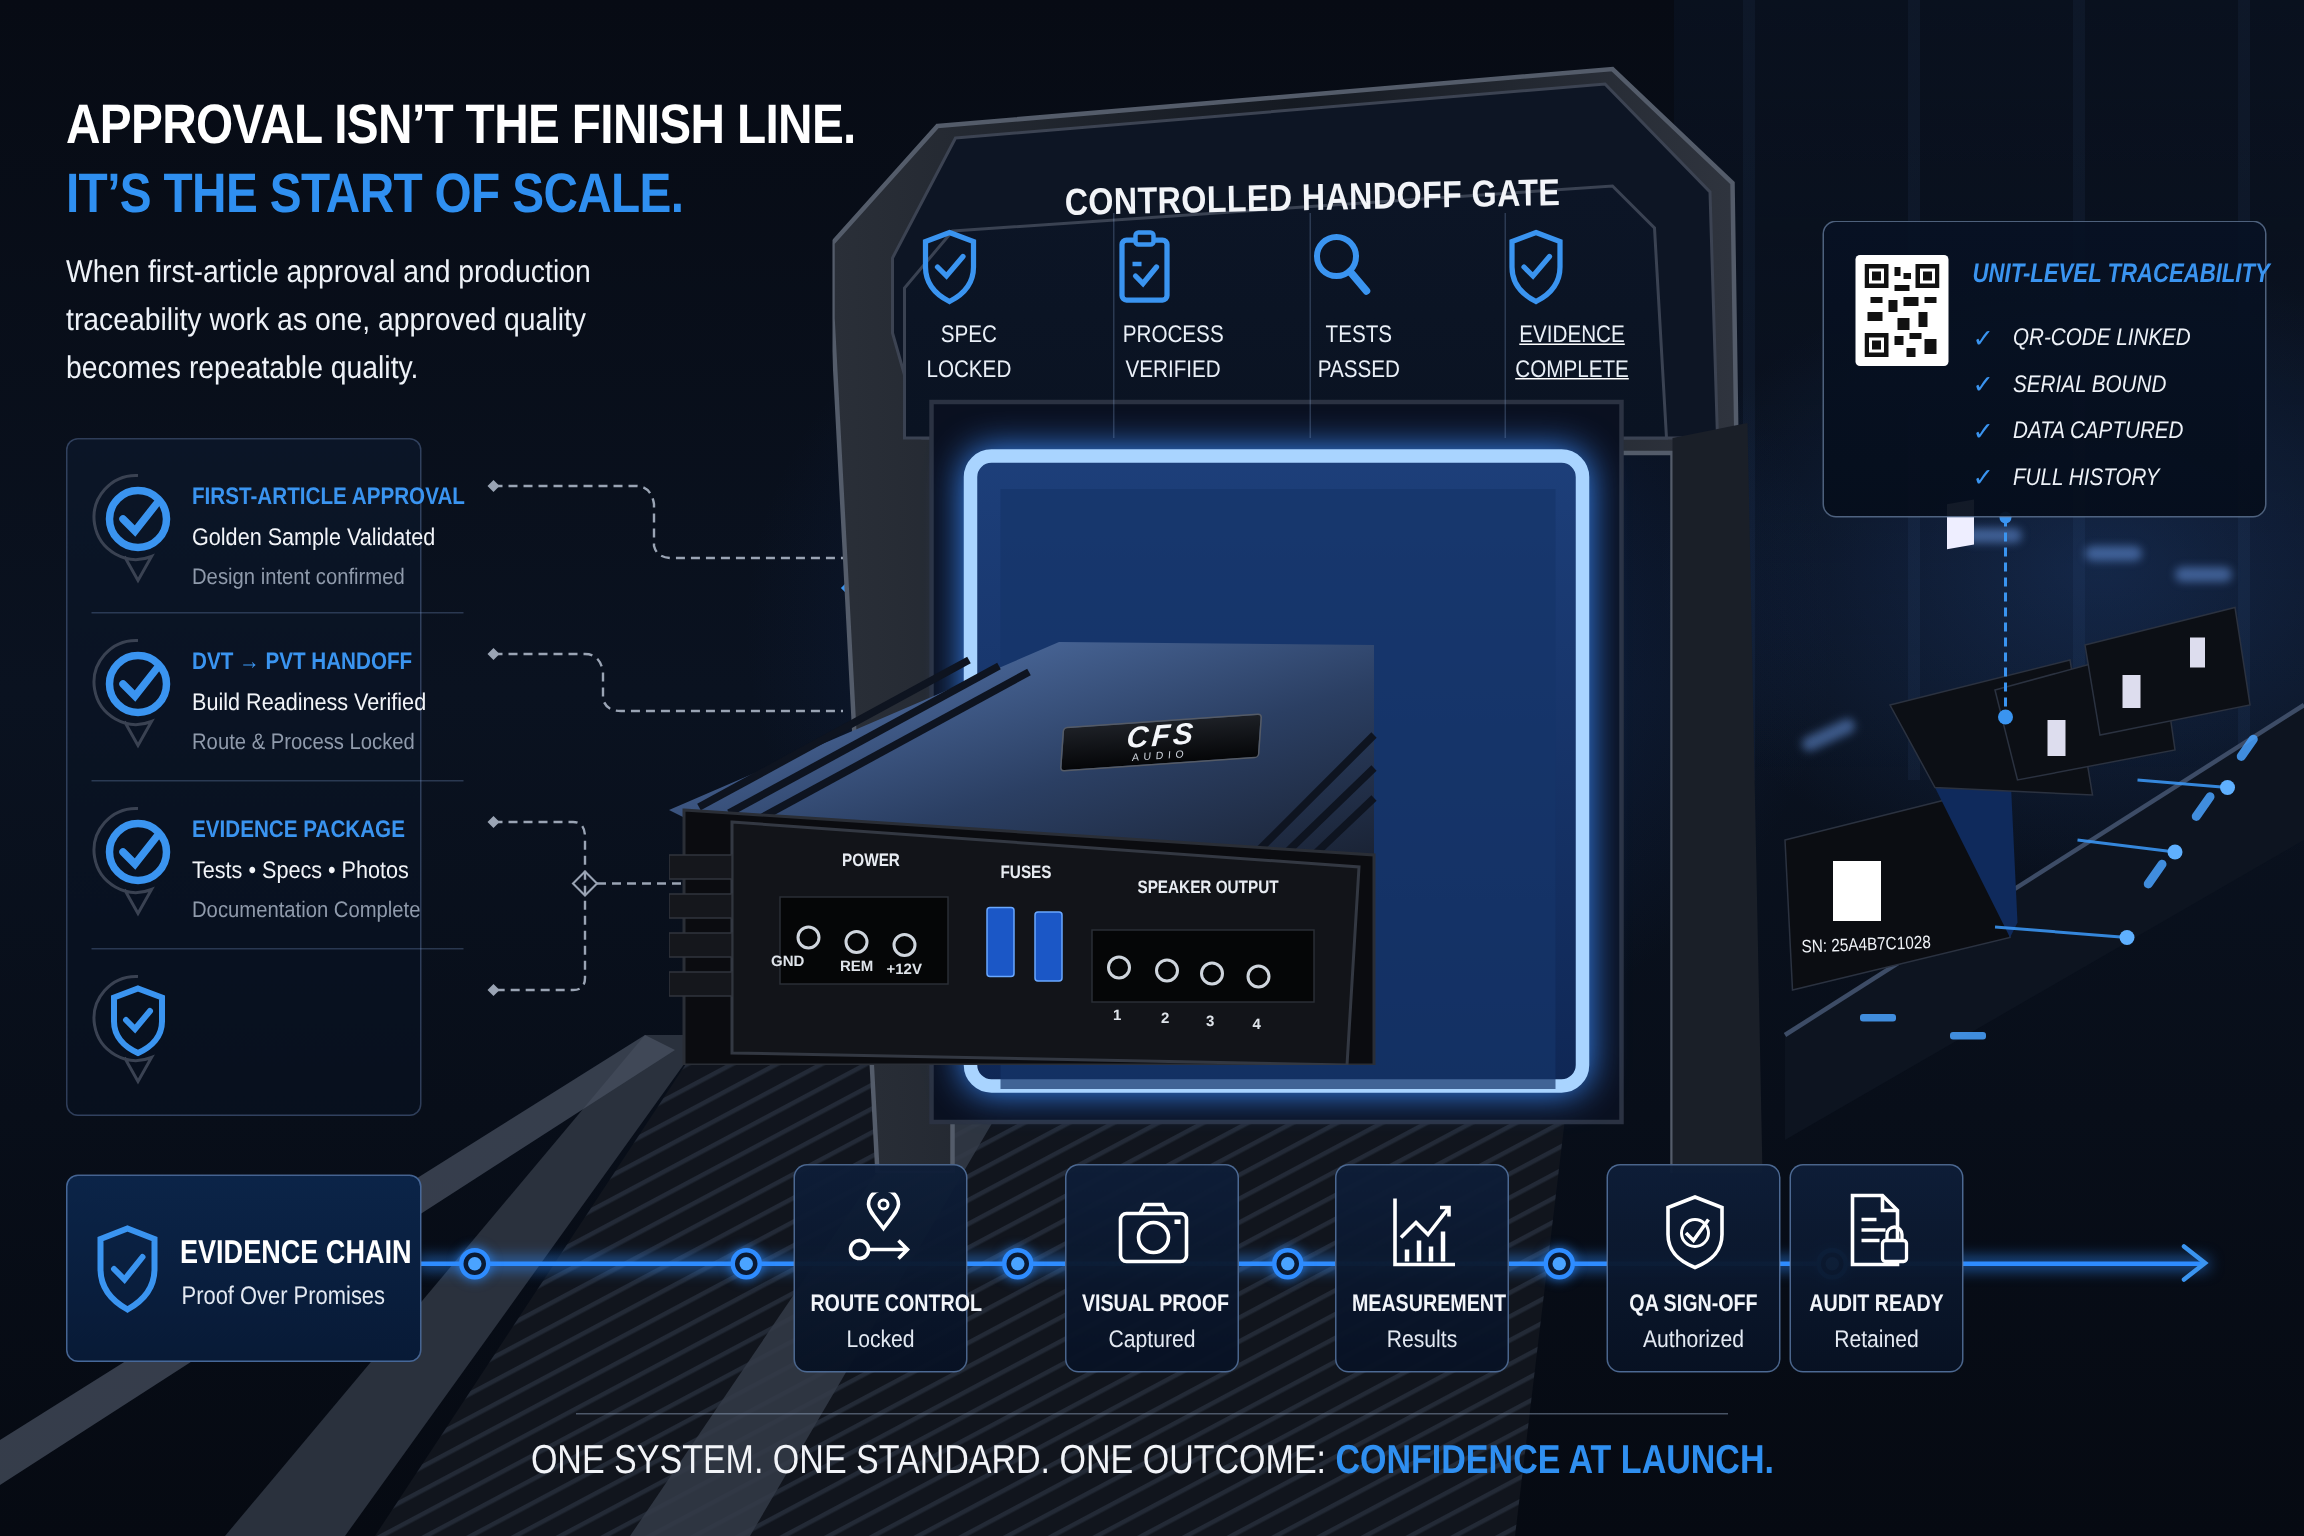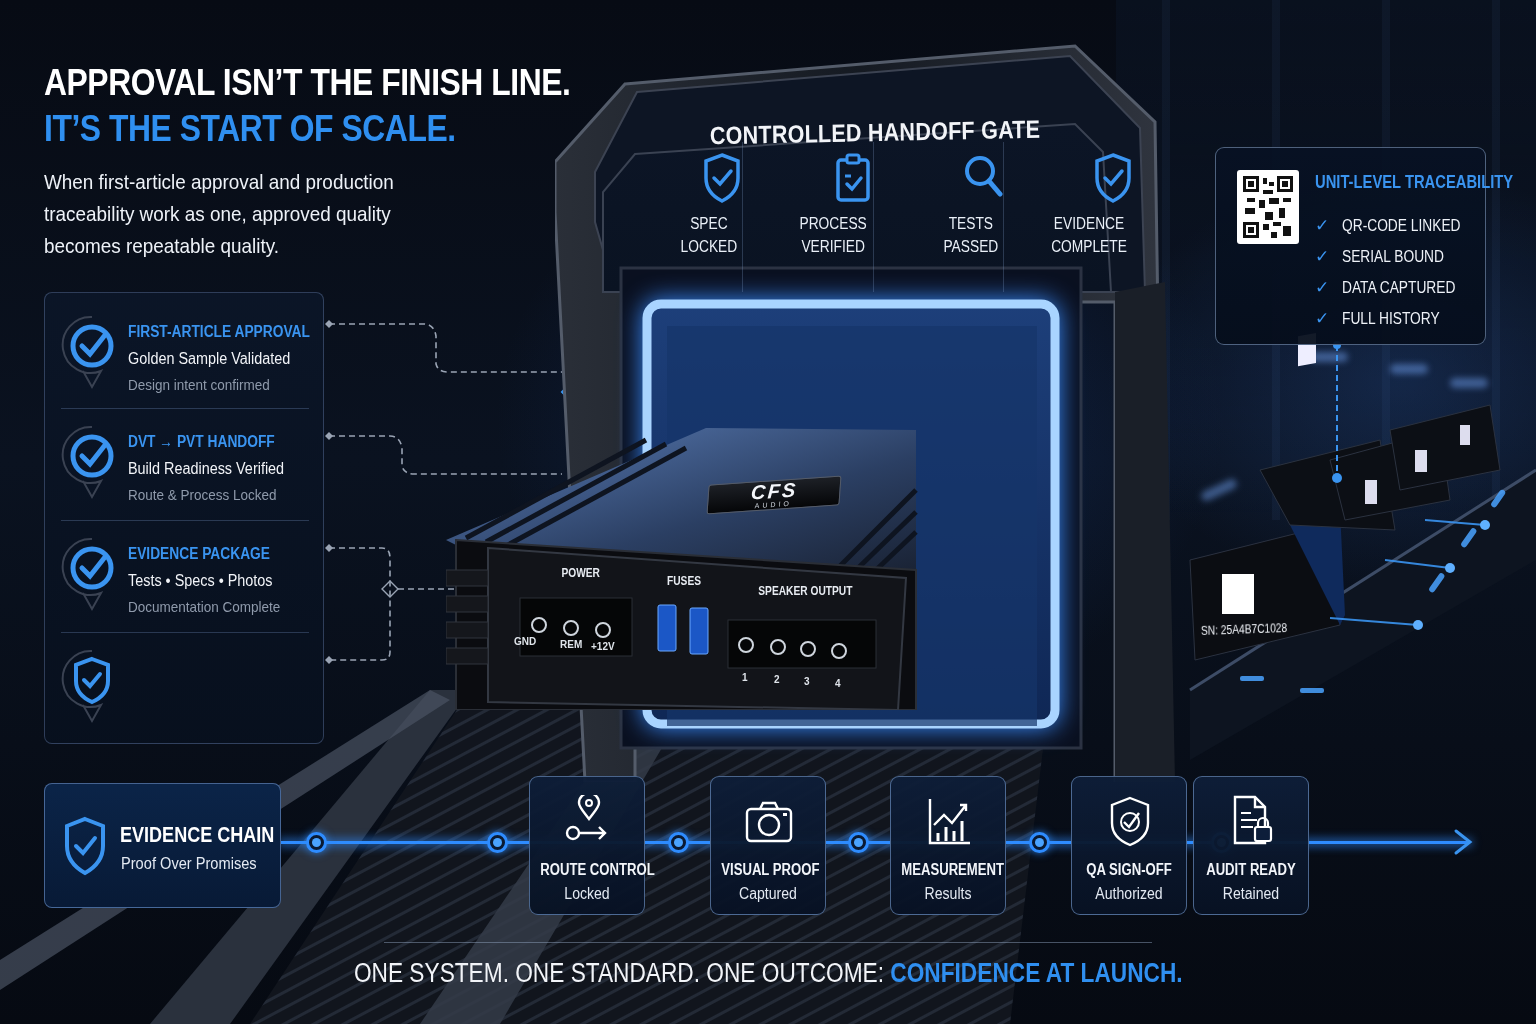--- a/index.html
+++ b/index.html
@@ -25,56 +25,56 @@
   
   .headline { position: absolute; left: 44px; top: 60px; width: 520px; }
   .headline h1 { font-family: "Liberation Sans", sans-serif; font-weight: 700; font-size: 37px;
     letter-spacing: -0.5px; line-height: 46px; transform: scaleX(.86); transform-origin: left; white-space: nowrap; }
   .headline .l1 { color: #ffffff; }
   .headline .l2 { color: #2f8ff0; }
   .headline p { margin-top: 14px; font-size: 21px; line-height: 32px; color: #eef2f8;
     transform: scaleX(.9); transform-origin: left; width: 420px; }
 
   
-  .milestones { position: absolute; left: 44px; top: 292px; width: 280px; height: 452px;
+  .milestones { position: absolute; left: 44px; top: 292px; width: 237px; height: 452px;
     border: 1px solid rgba(120,150,200,.35); border-radius: 8px;
     background: linear-gradient(180deg, rgba(12,22,40,.92), rgba(8,16,30,.92)); }
   .ms { position: absolute; left: 16px; width: 248px; height: 110px; }
   .ms + .ms::before { content: ""; position: absolute; left: 0; right: 0; top: -3px; height: 1px; background: rgba(120,150,200,.3); }
   .ms-pin { position: absolute; left: 0; top: 14px; width: 62px; height: 78px; }
   .ms-text { position: absolute; left: 67px; top: 22px; }
   .ms-title { font-size: 16px; font-weight: 700; color: #3a94f0; transform: scaleX(.86); transform-origin: left; white-space: nowrap; }
   .ms-sub { margin-top: 9px; font-size: 16px; color: #f2f4f8; transform: scaleX(.9); transform-origin: left; white-space: nowrap; }
   .ms-note { margin-top: 8px; font-size: 15px; color: #8f9aab; transform: scaleX(.9); transform-origin: left; white-space: nowrap; }
   .ms-note.green { color: #56d06a; }
 
   .connectors { position: absolute; left: 324px; top: 300px; width: 260px; height: 380px; pointer-events: none; }
 
   
   .gate { position: absolute; left: 555px; top: 42px; width: 640px; height: 740px; }
   .gate-title { position: absolute; left: 0; right: 0; top: 76px; text-align: center; font-size: 25px; font-weight: 700;
     color: #f2f4f8; letter-spacing: .3px; transform: scaleX(.86) rotate(-1deg); }
   .gate-tiles { position: absolute; left: 58px; top: 100px; width: 520px; height: 150px; display: flex; }
-  .gate-tile { flex: 1; display: flex; flex-direction: column; align-items: flex-end; padding-top: 10px; border-right: 1px solid rgba(140,170,220,.25); }
-  .gate-tile:last-child { border-right: none; }
+  .gate-tile { flex: 1; display: flex; flex-direction: column; align-items: flex-start; padding-top: 10px; border-right: 1px solid rgba(140,170,220,.25); }
+  .gate-tile:last-child { border-right: none; text-decoration: underline; }
   .gate-tile svg { width: 40px; height: 52px; }
   .gate-tile .lbl { margin-top: 8px; text-align: center; font-size: 16px; line-height: 23px; color: #eaf0f8; transform: scaleX(.86); white-space: nowrap; }
 
   
   .amp { position: absolute; left: 446px; top: 420px; width: 480px; height: 290px; }
   .amp-label { position: absolute; font-size: 12px; font-weight: 700; color: #e8ecf2; transform: scaleX(.85); white-space: nowrap; }
   .amp-term { position: absolute; font-size: 10px; font-weight: 700; color: #dfe4ea; }
   .amp-logo { position: absolute; left: 262px; top: 60px; width: 132px; height: 30px; transform: skewX(-8deg) rotate(-4deg);
     background: linear-gradient(180deg,#1d2026,#050608); border: 1px solid #555b66; border-radius: 3px; text-align: center; }
   .amp-logo .brand { font-size: 20px; font-weight: 700; font-style: italic; color: #f4f6fa; letter-spacing: 2px; line-height: 20px; display: block; }
   .amp-logo .sub { font-size: 7px; color: #cfd5dd; letter-spacing: 3px; display: block; line-height: 8px; }
 
   
-  .trace { position: absolute; left: 1215px; top: 147px; width: 271px; height: 198px; border-radius: 9px;
-    border: 1px solid rgba(150,180,220,.5); background: linear-gradient(180deg, rgba(8,18,36,.95), rgba(6,14,28,.95)); }
+  .trace { position: absolute; left: 1215px; top: 147px; width: 296px; height: 198px; border-radius: 9px;
+    border: 1px solid rgba(150,180,220,.5); background: linear-gradient(180deg, rgba(8,18,36,.95), rgba(6,14,28,.95)); font-style: italic; }
   .qr { position: absolute; left: 21px; top: 22px; width: 62px; height: 74px; background: #fff; border-radius: 3px; padding: 6px; }
   .trace-title { position: absolute; left: 99px; top: 24px; font-size: 18px; font-weight: 700; color: #3a94f0; transform: scaleX(.82); transform-origin: left; white-space: nowrap; }
   .trace-list { position: absolute; left: 99px; top: 62px; list-style: none; }
   .trace-list li { height: 31px; display: flex; align-items: center; font-size: 16px; color: #eef2f8; }
   .trace-list li .ck { color: #3a94f0; font-weight: 700; width: 27px; font-size: 17px; }
   .trace-list li .tx { transform: scaleX(.86); transform-origin: left; white-space: nowrap; }
 
   .sn-label { position: absolute; left: 1201px; top: 624px; font-size: 12px; color: #f0f3f8; transform: rotate(-2deg) scaleX(.85); transform-origin: left; white-space: nowrap; }
 
   

